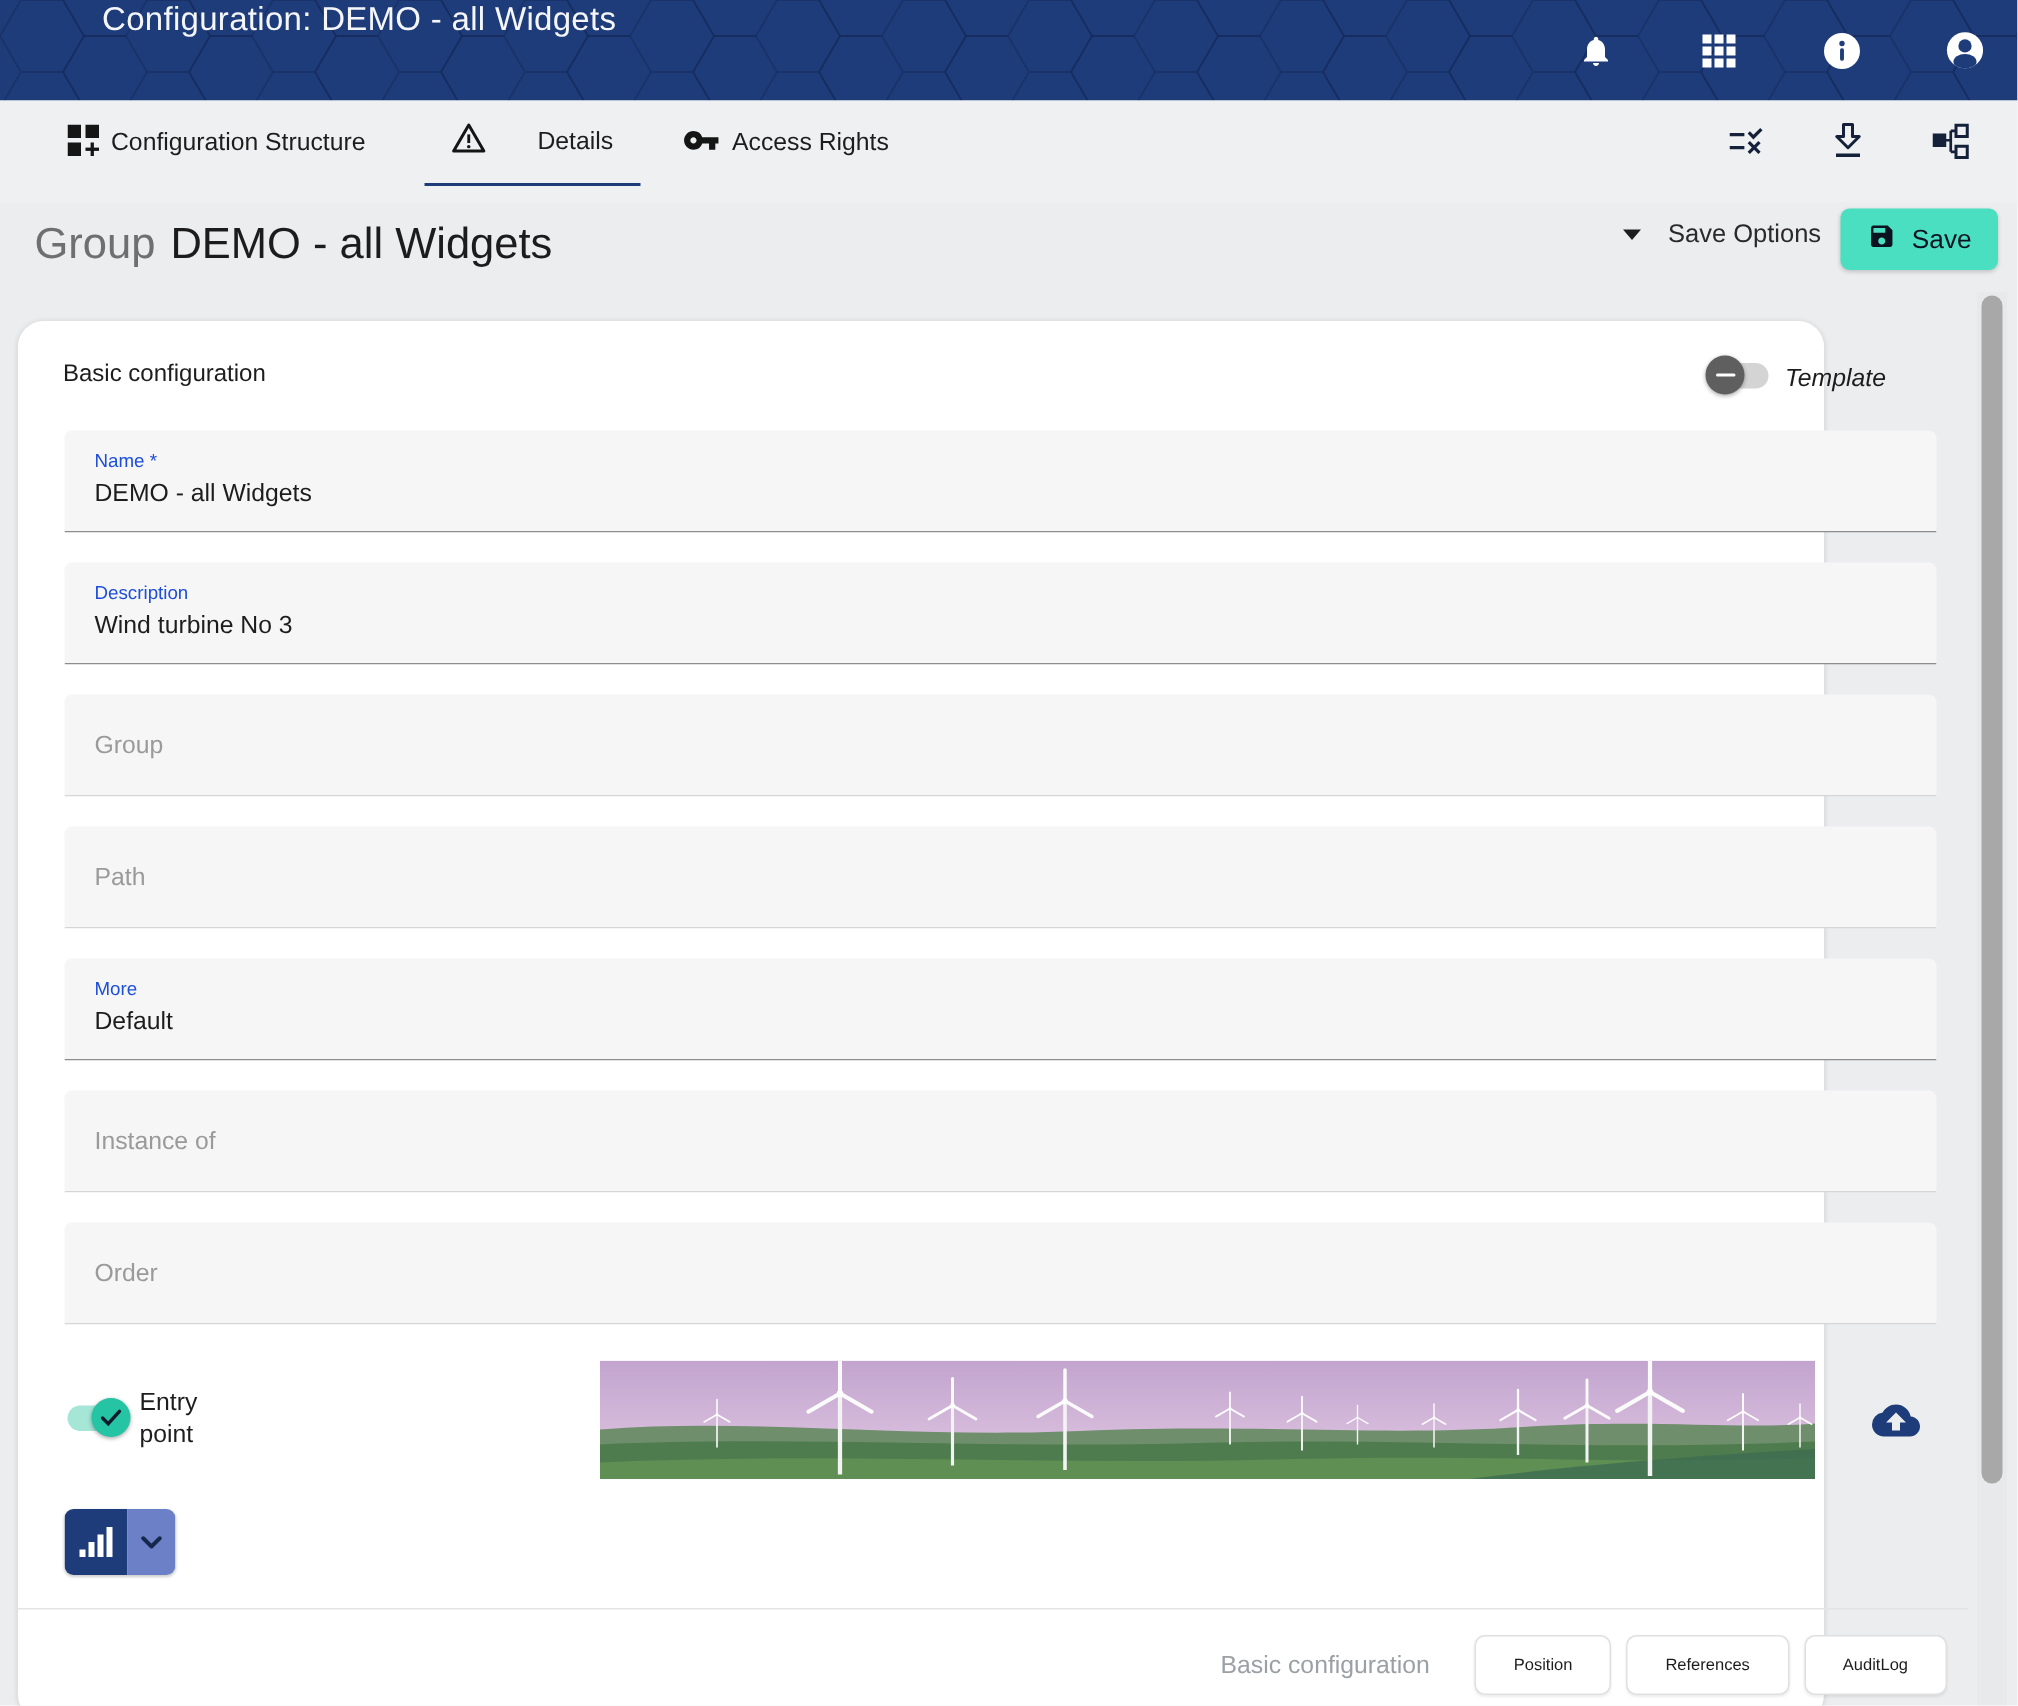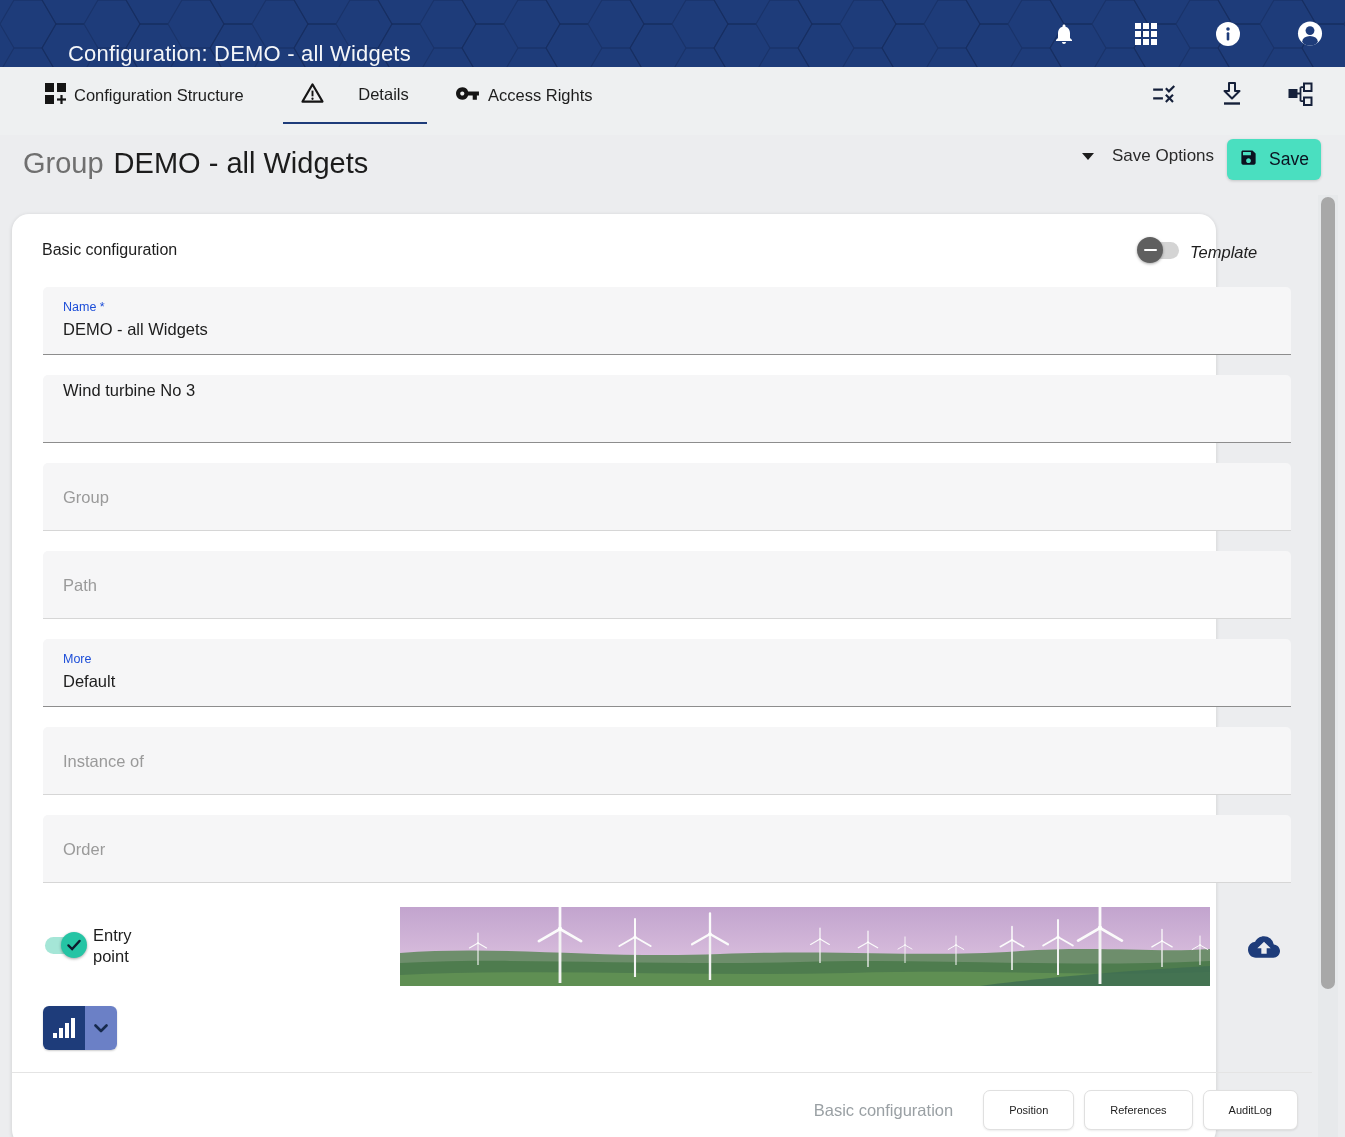--- a/index.html
+++ b/index.html
@@ -8,21 +8,21 @@
     font-family: "Liberation Sans", sans-serif;
     background: #ecedef;
     position: relative;
     overflow: hidden;
     color: #1d1d1d;
   }
 
   
   .header {
     position: absolute; left:0; top:0; width:1345px; height:67px;
-    background: #1e3c7a; display:flex; align-items:flex-end;
+    background: #1e3c7a; display:flex; align-items:flex-start;
     overflow:hidden;
   }
   .header-pattern { position:absolute; inset:0; }
   .header-title {
     position:relative; margin-left:68px; color:#f4f6f9; font-size:22px; letter-spacing:.2px;
   }
   .header-icons {
     position:absolute; right:22px; top:0; height:67px;
     display:flex; align-items:center; gap:56px;
   }
@@ -42,21 +42,21 @@
   .tbicon { width:26px; height:26px; display:flex; align-items:center; justify-content:center; cursor:pointer; }
 
   
   .page-title { position:absolute; left:23px; top:147px; font-size:29px; }
   .page-title .prefix { color:#6f6f6f; }
   .page-title .name { color:#1c1c1c; margin-left:10px; }
   .more-options { position:absolute; left:1082px; top:146px; display:flex; align-items:center; gap:18px; cursor:pointer; }
   .caret-down { width:0; height:0; border-left:6px solid transparent; border-right:6px solid transparent; border-top:7px solid #1d1d1d; }
   .more-options-label { font-size:17px; color:#2a2a2a; }
   .save-btn {
-    position:absolute; left:1227px; top:139px; width:94px; height:41px;
+    position:absolute; left:1227px; top:139px; width:105px; height:41px;
     background:#4adfc0; border:none; border-radius:6px;
     display:flex; align-items:center; justify-content:center; gap:11px;
     font-family:"Liberation Sans",sans-serif; font-size:17.5px; color:#0b1220; cursor:pointer;
     box-shadow:0 1px 3px rgba(0,0,0,.18);
   }
 
   
   .card {
     position:absolute; left:12px; top:195px; width:1204px; height:933px;
     background:#fff; border-radius:17px;
@@ -267,20 +267,21 @@
       </div>
     </div>
   </div>
   <div class="template-label">Template</div>
 
   <div class="field filled" style="top:73px">
     <span class="flabel">Name *</span>
     <span class="fvalue">DEMO - all Widgets</span>
   </div>
   <div class="field filled" style="top:161px">
+    <span class="flabel">Description</span>
     <span class="fvalue">Wind turbine No 3</span>
   </div>
   <div class="field empty" style="top:249px">
     <span class="fplaceholder">Group</span>
   </div>
   <div class="field empty" style="top:337px">
     <span class="fplaceholder">Path</span>
   </div>
   <div class="field filled" style="top:425px">
     <span class="flabel">More</span>

